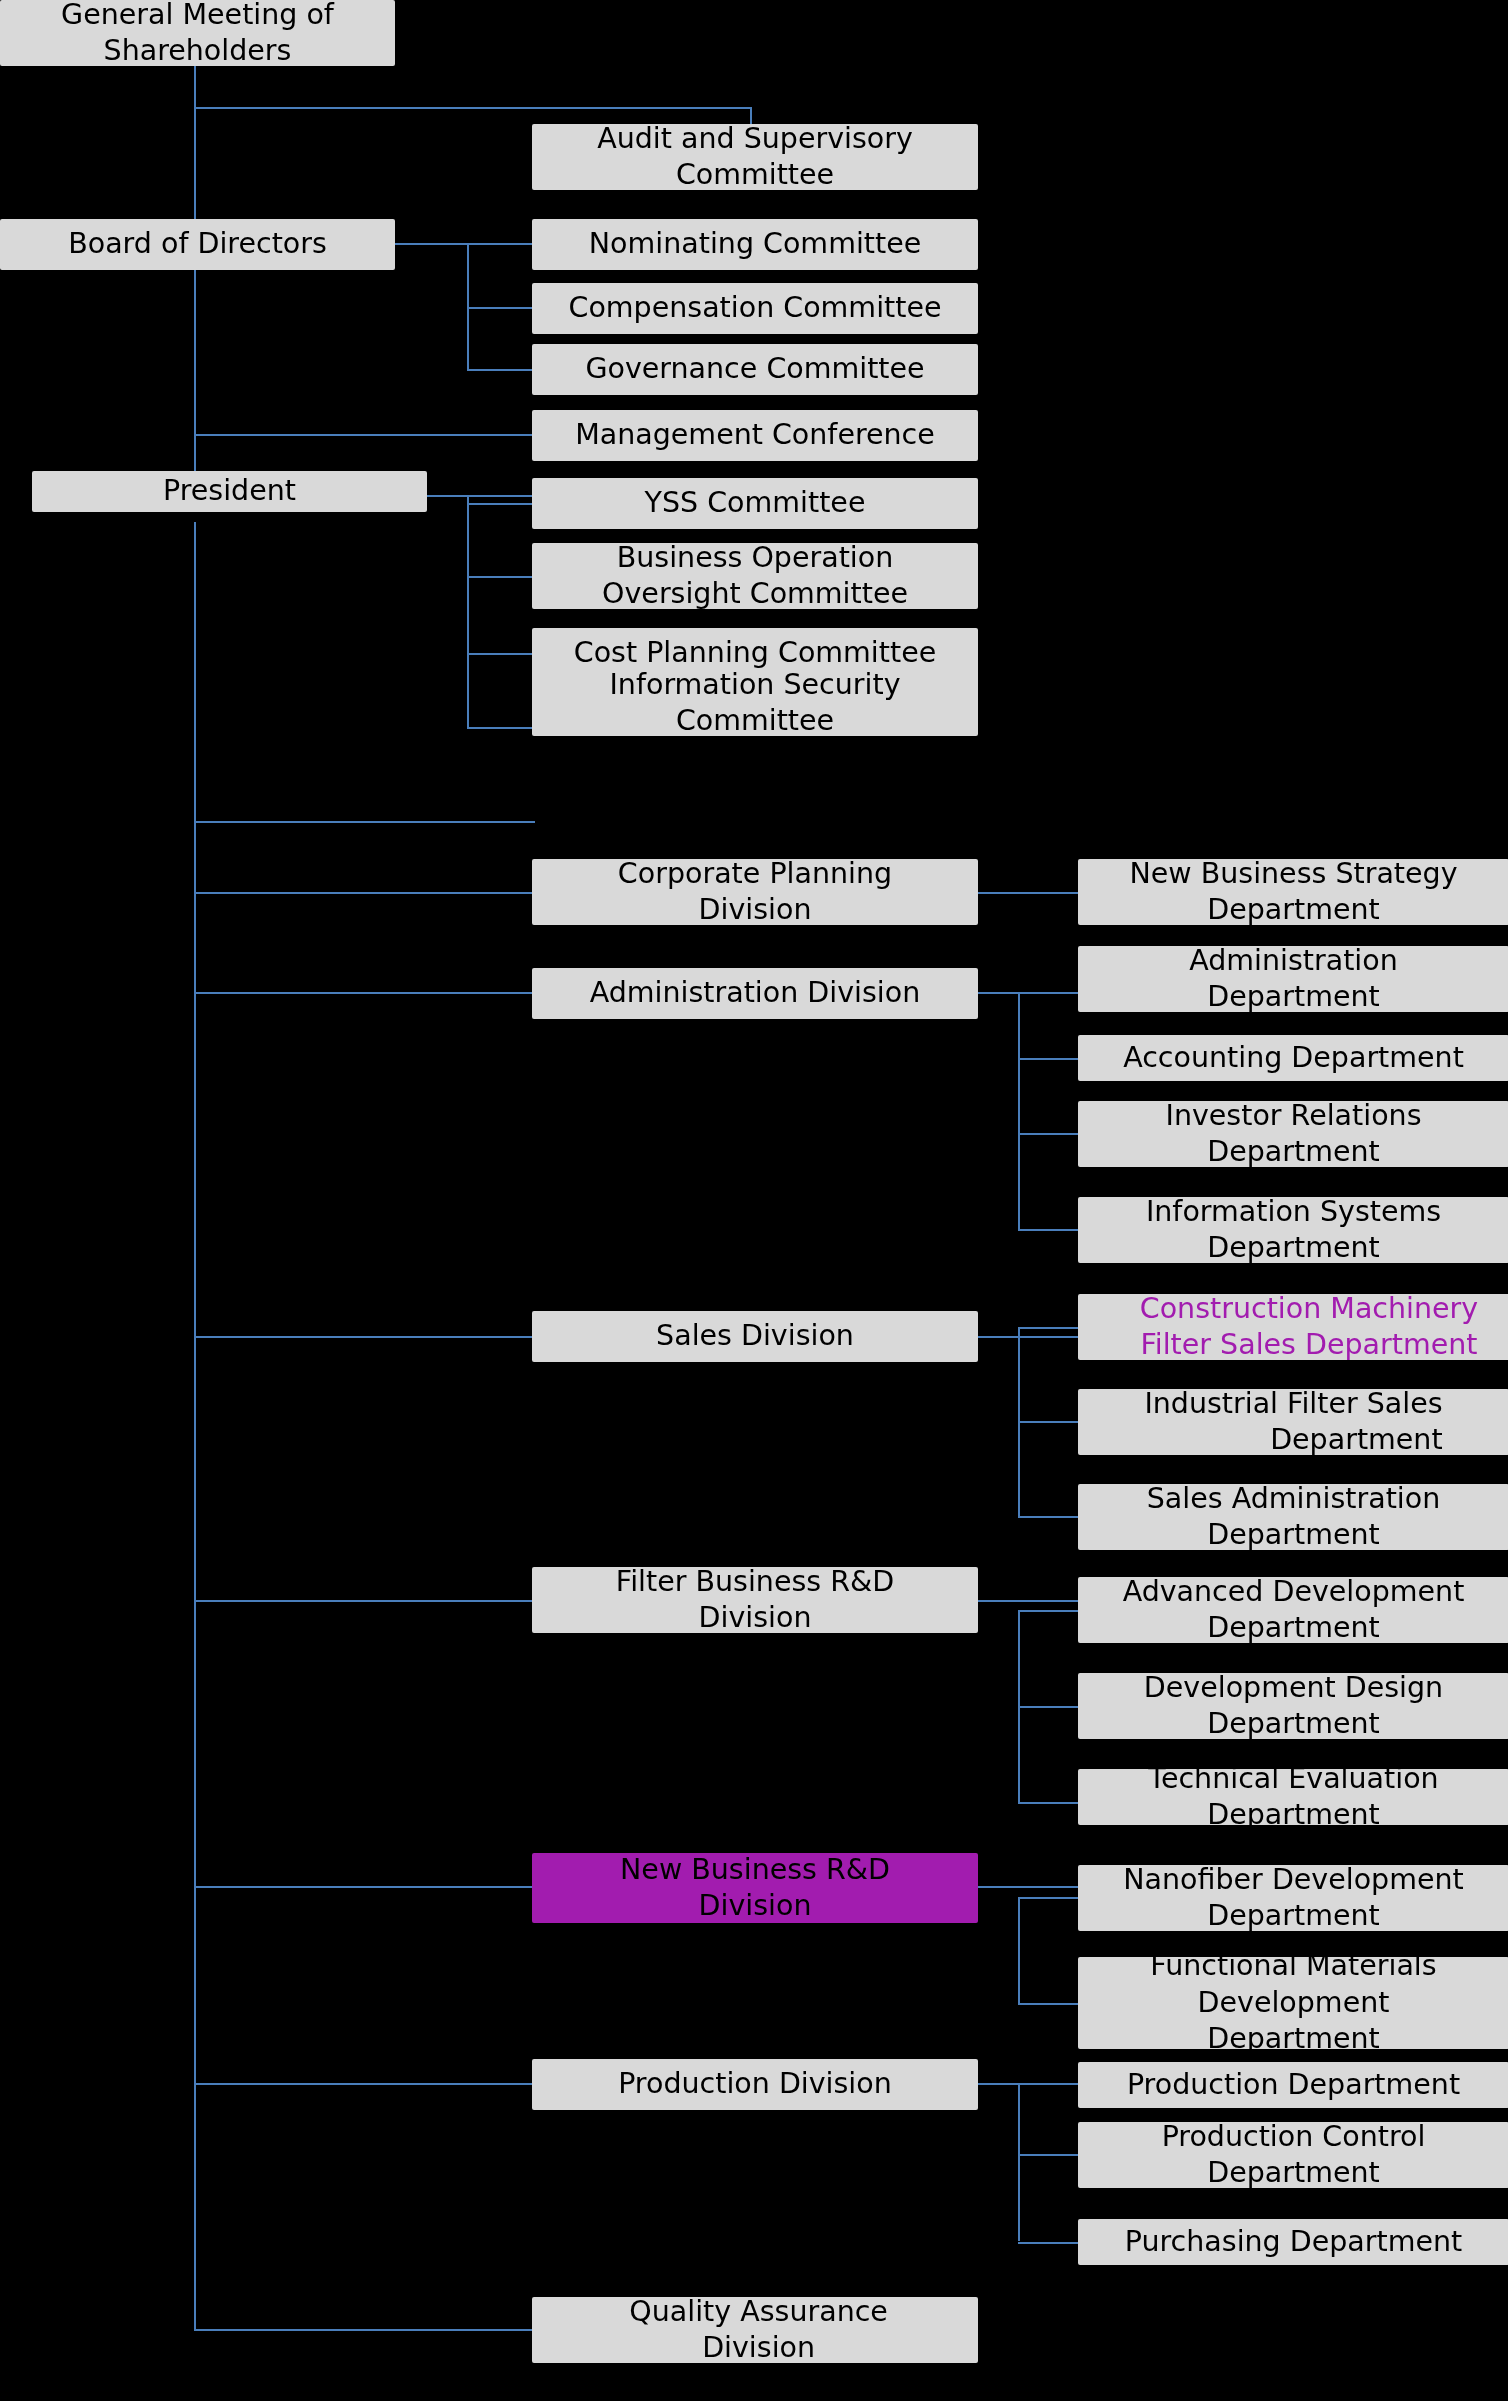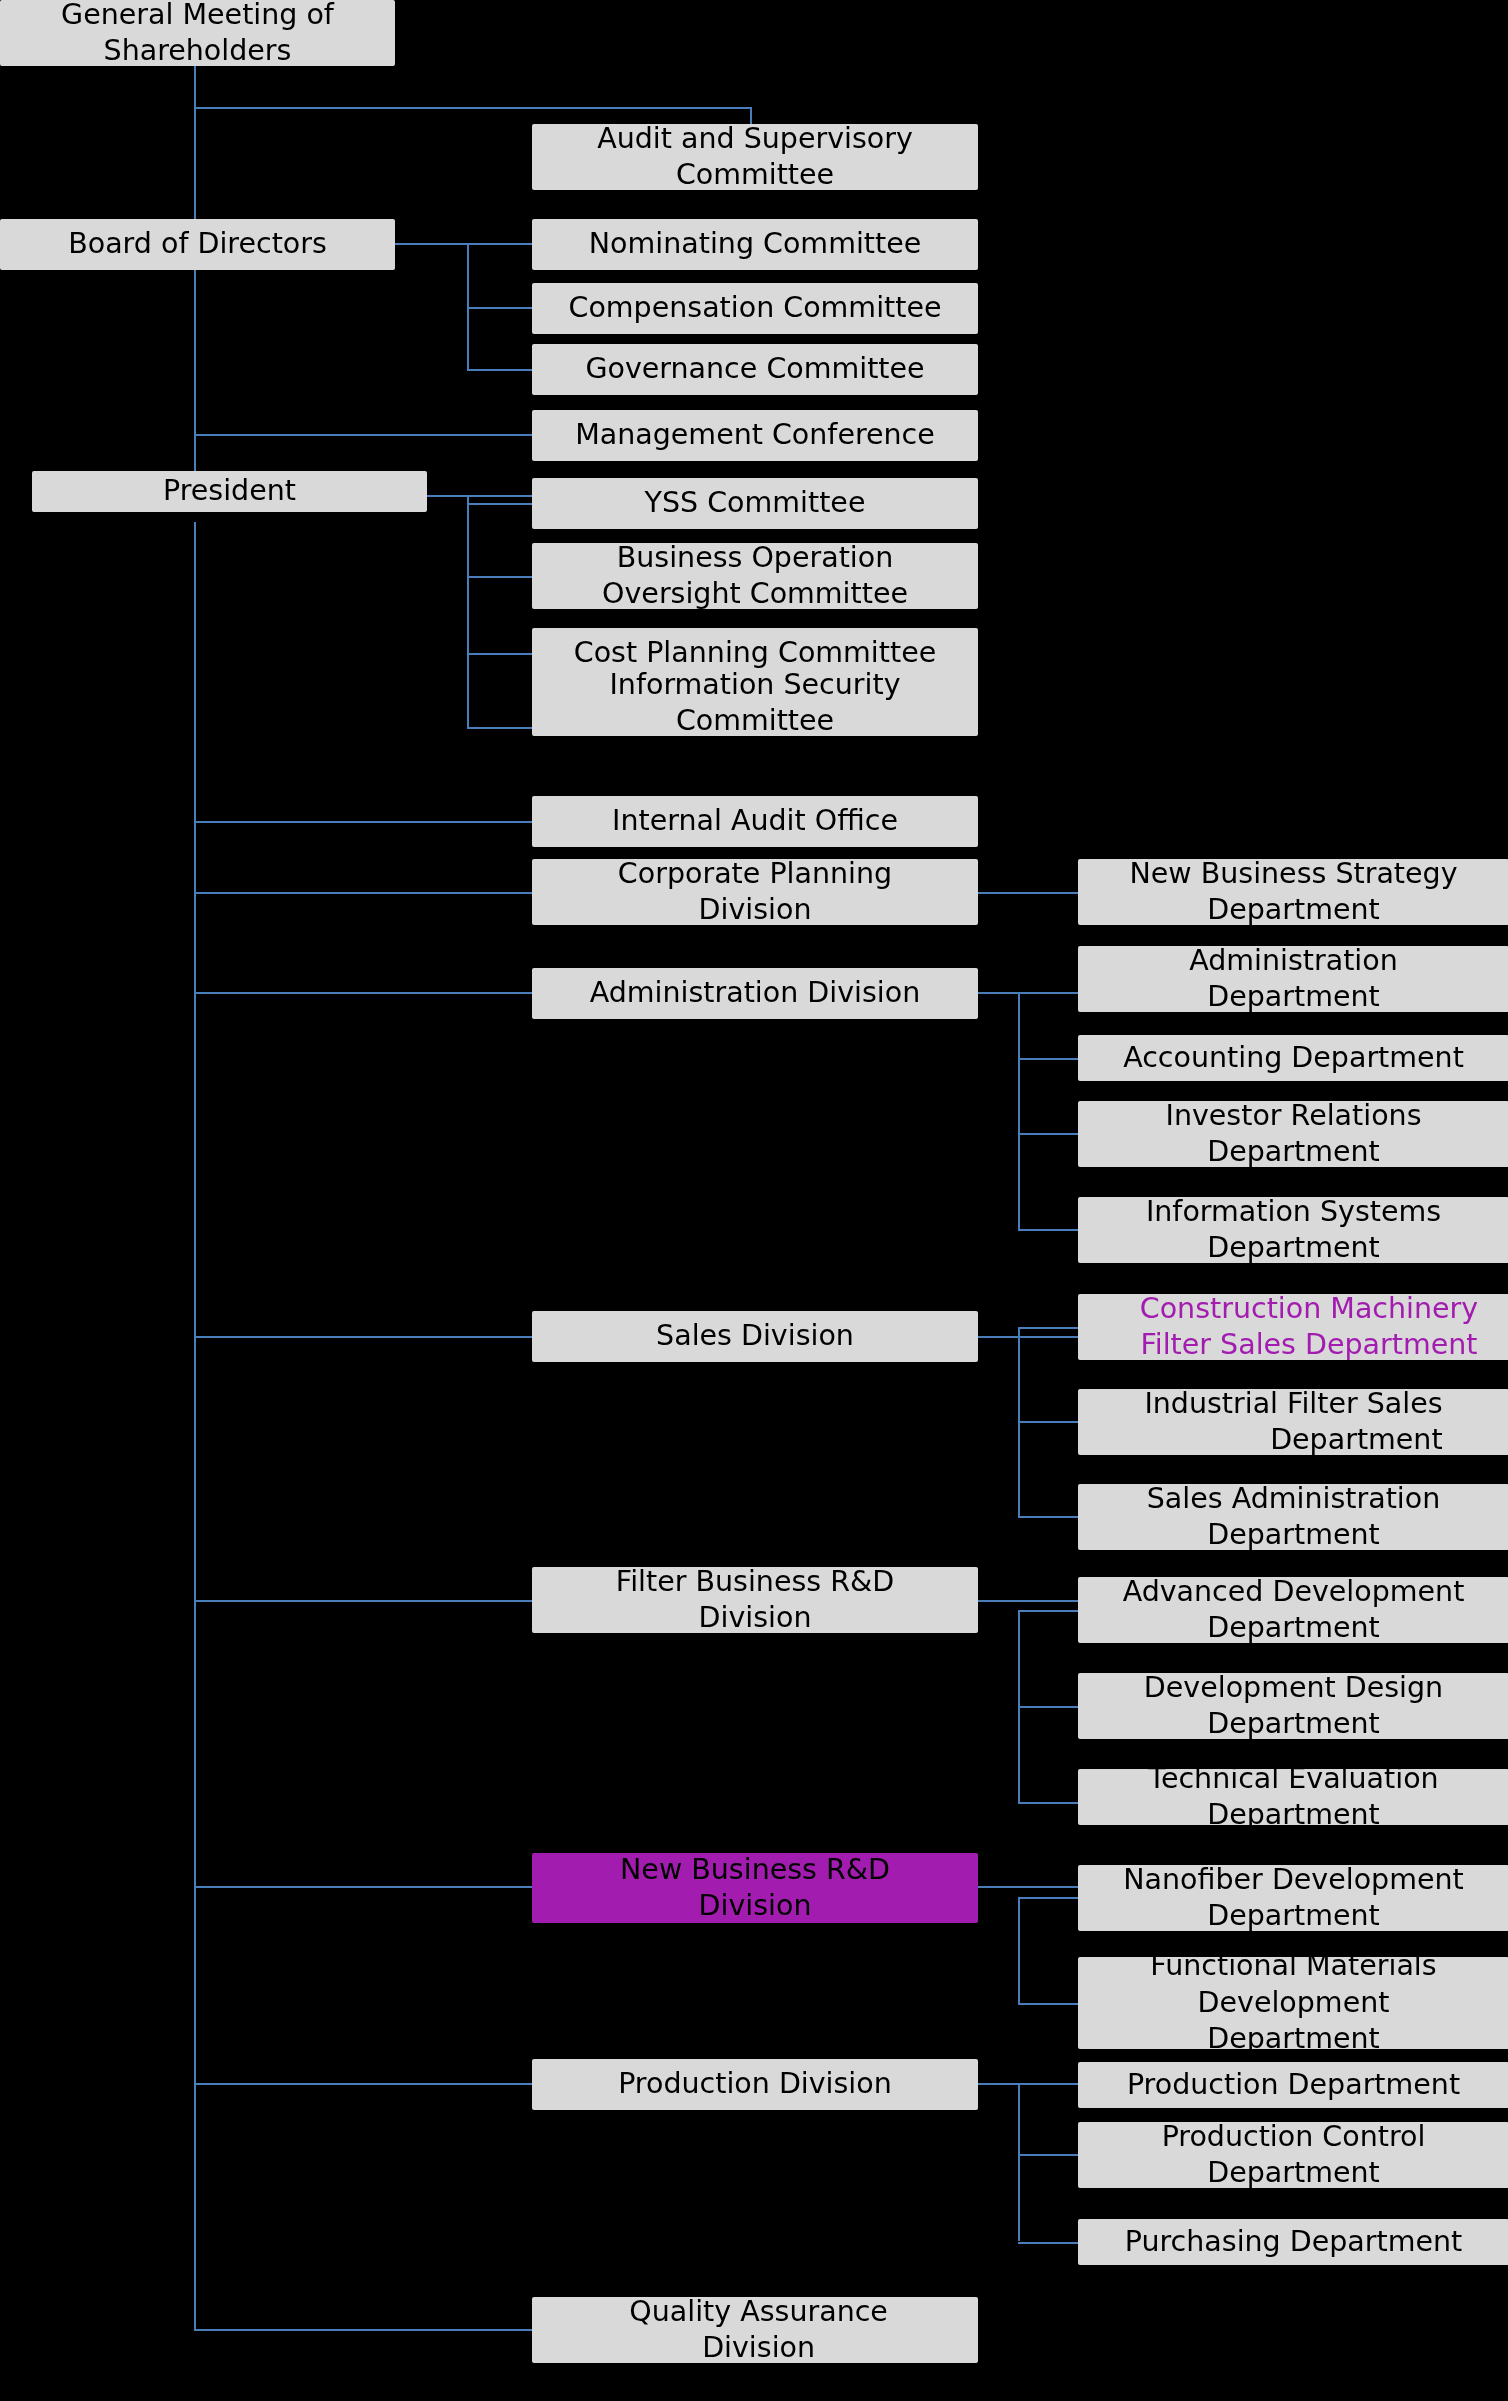--- a/index.html
+++ b/index.html
@@ -102,21 +102,20 @@
     <div class="node" style="left: 532px; top: 219px; width: 446px; height: 51px; background: rgb(217, 217, 217); color: rgb(0, 0, 0);">Nominating Committee</div>
     <div class="node" style="left: 532px; top: 283px; width: 446px; height: 51px; background: rgb(217, 217, 217); color: rgb(0, 0, 0);">Compensation Committee</div>
     <div class="node" style="left: 532px; top: 344px; width: 446px; height: 51px; background: rgb(217, 217, 217); color: rgb(0, 0, 0);">Governance Committee</div>
     <div class="node" style="left: 532px; top: 410px; width: 446px; height: 51px; background: rgb(217, 217, 217); color: rgb(0, 0, 0);">Management Conference</div>
     <div class="node" style="left: 532px; top: 478px; width: 446px; height: 51px; background: rgb(217, 217, 217); color: rgb(0, 0, 0);">YSS Committee</div>
     <div class="node" style="left: 532px; top: 543px; width: 446px; height: 66px; background: rgb(217, 217, 217); color: rgb(0, 0, 0);">Business Operation
 Oversight Committee</div>
     <div class="node" style="left: 532px; top: 628px; width: 446px; height: 51px; background: rgb(217, 217, 217); color: rgb(0, 0, 0);">Cost Planning Committee</div>
     <div class="node" style="left: 532px; top: 670px; width: 446px; height: 66px; background: rgb(217, 217, 217); color: rgb(0, 0, 0);">Information Security
 Committee</div>
-    <div class="node" style="left: 532px; top: 796px; width: 446px; height: 51px; background: rgb(217, 217, 217); color: rgb(0, 0, 0);">Internal Audit Office</div>
     <div class="node" style="left: 532px; top: 859px; width: 446px; height: 66px; background: rgb(217, 217, 217); color: rgb(0, 0, 0);">Corporate Planning
 Division</div>
     <div class="node" style="left: 532px; top: 968px; width: 446px; height: 51px; background: rgb(217, 217, 217); color: rgb(0, 0, 0);">Administration Division</div>
     <div class="node" style="left: 532px; top: 1311px; width: 446px; height: 51px; background: rgb(217, 217, 217); color: rgb(0, 0, 0);">Sales Division</div>
     <div class="node" style="left: 532px; top: 1567px; width: 446px; height: 66px; background: rgb(217, 217, 217); color: rgb(0, 0, 0);">Filter Business R&amp;D
 Division</div>
     <div class="node" style="left: 532px; top: 1853px; width: 446px; height: 70px; background: #a21caf; color: rgb(0, 0, 0);">New Business R&amp;D
 Division</div>
     <div class="node" style="left: 532px; top: 2059px; width: 446px; height: 51px; background: rgb(217, 217, 217); color: rgb(0, 0, 0);">Production Division</div>
     <div class="node" style="left: 532px; top: 2297px; width: 446px; height: 66px; background: rgb(217, 217, 217); color: rgb(0, 0, 0); padding-left: 14px;">Quality Assurance

